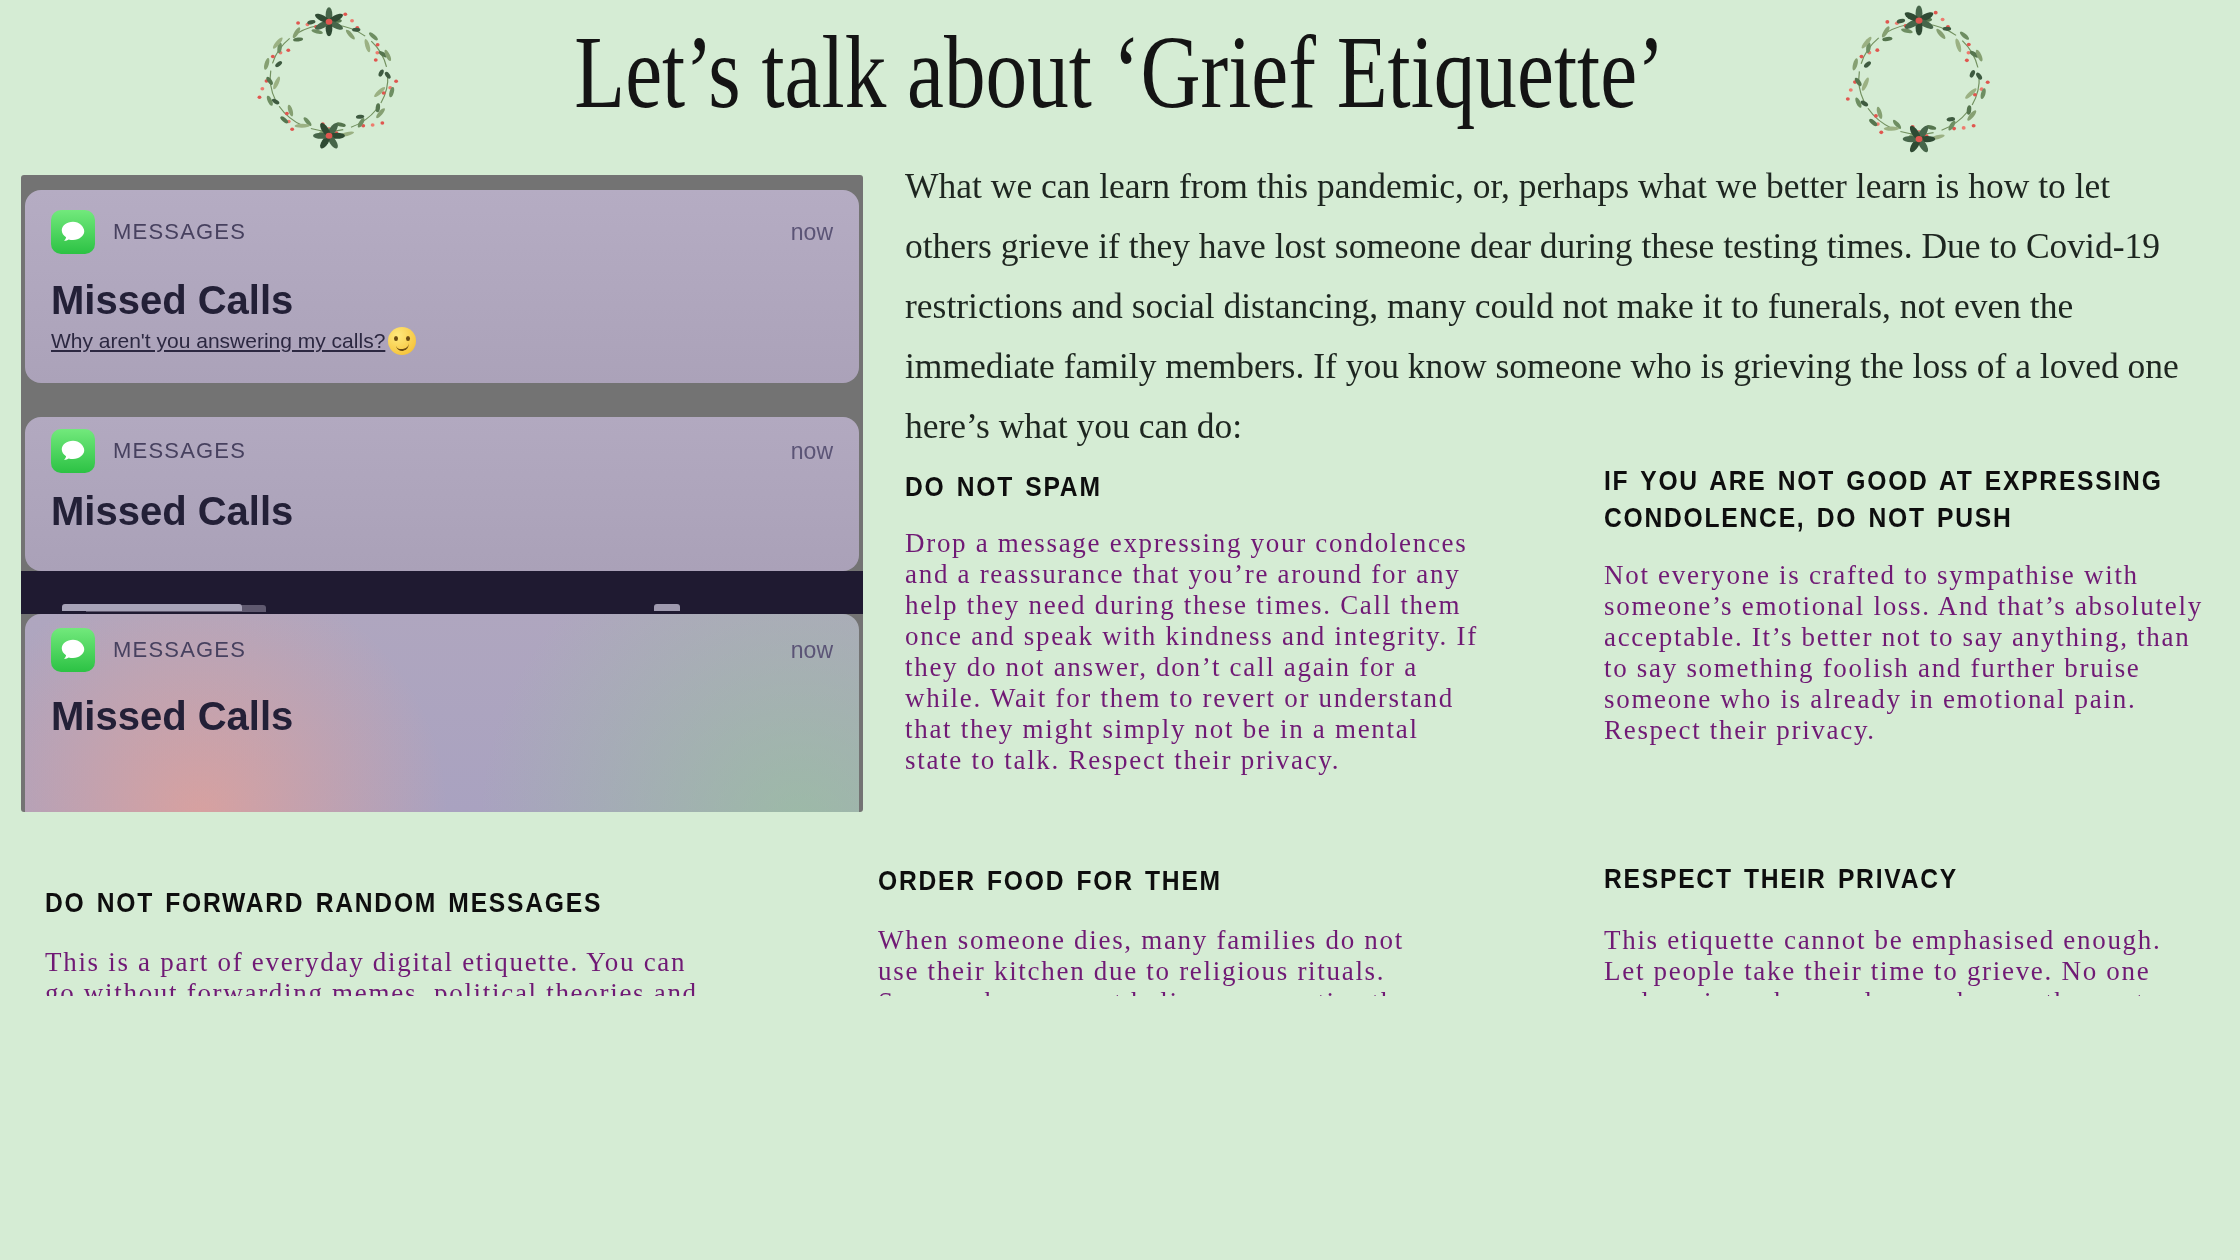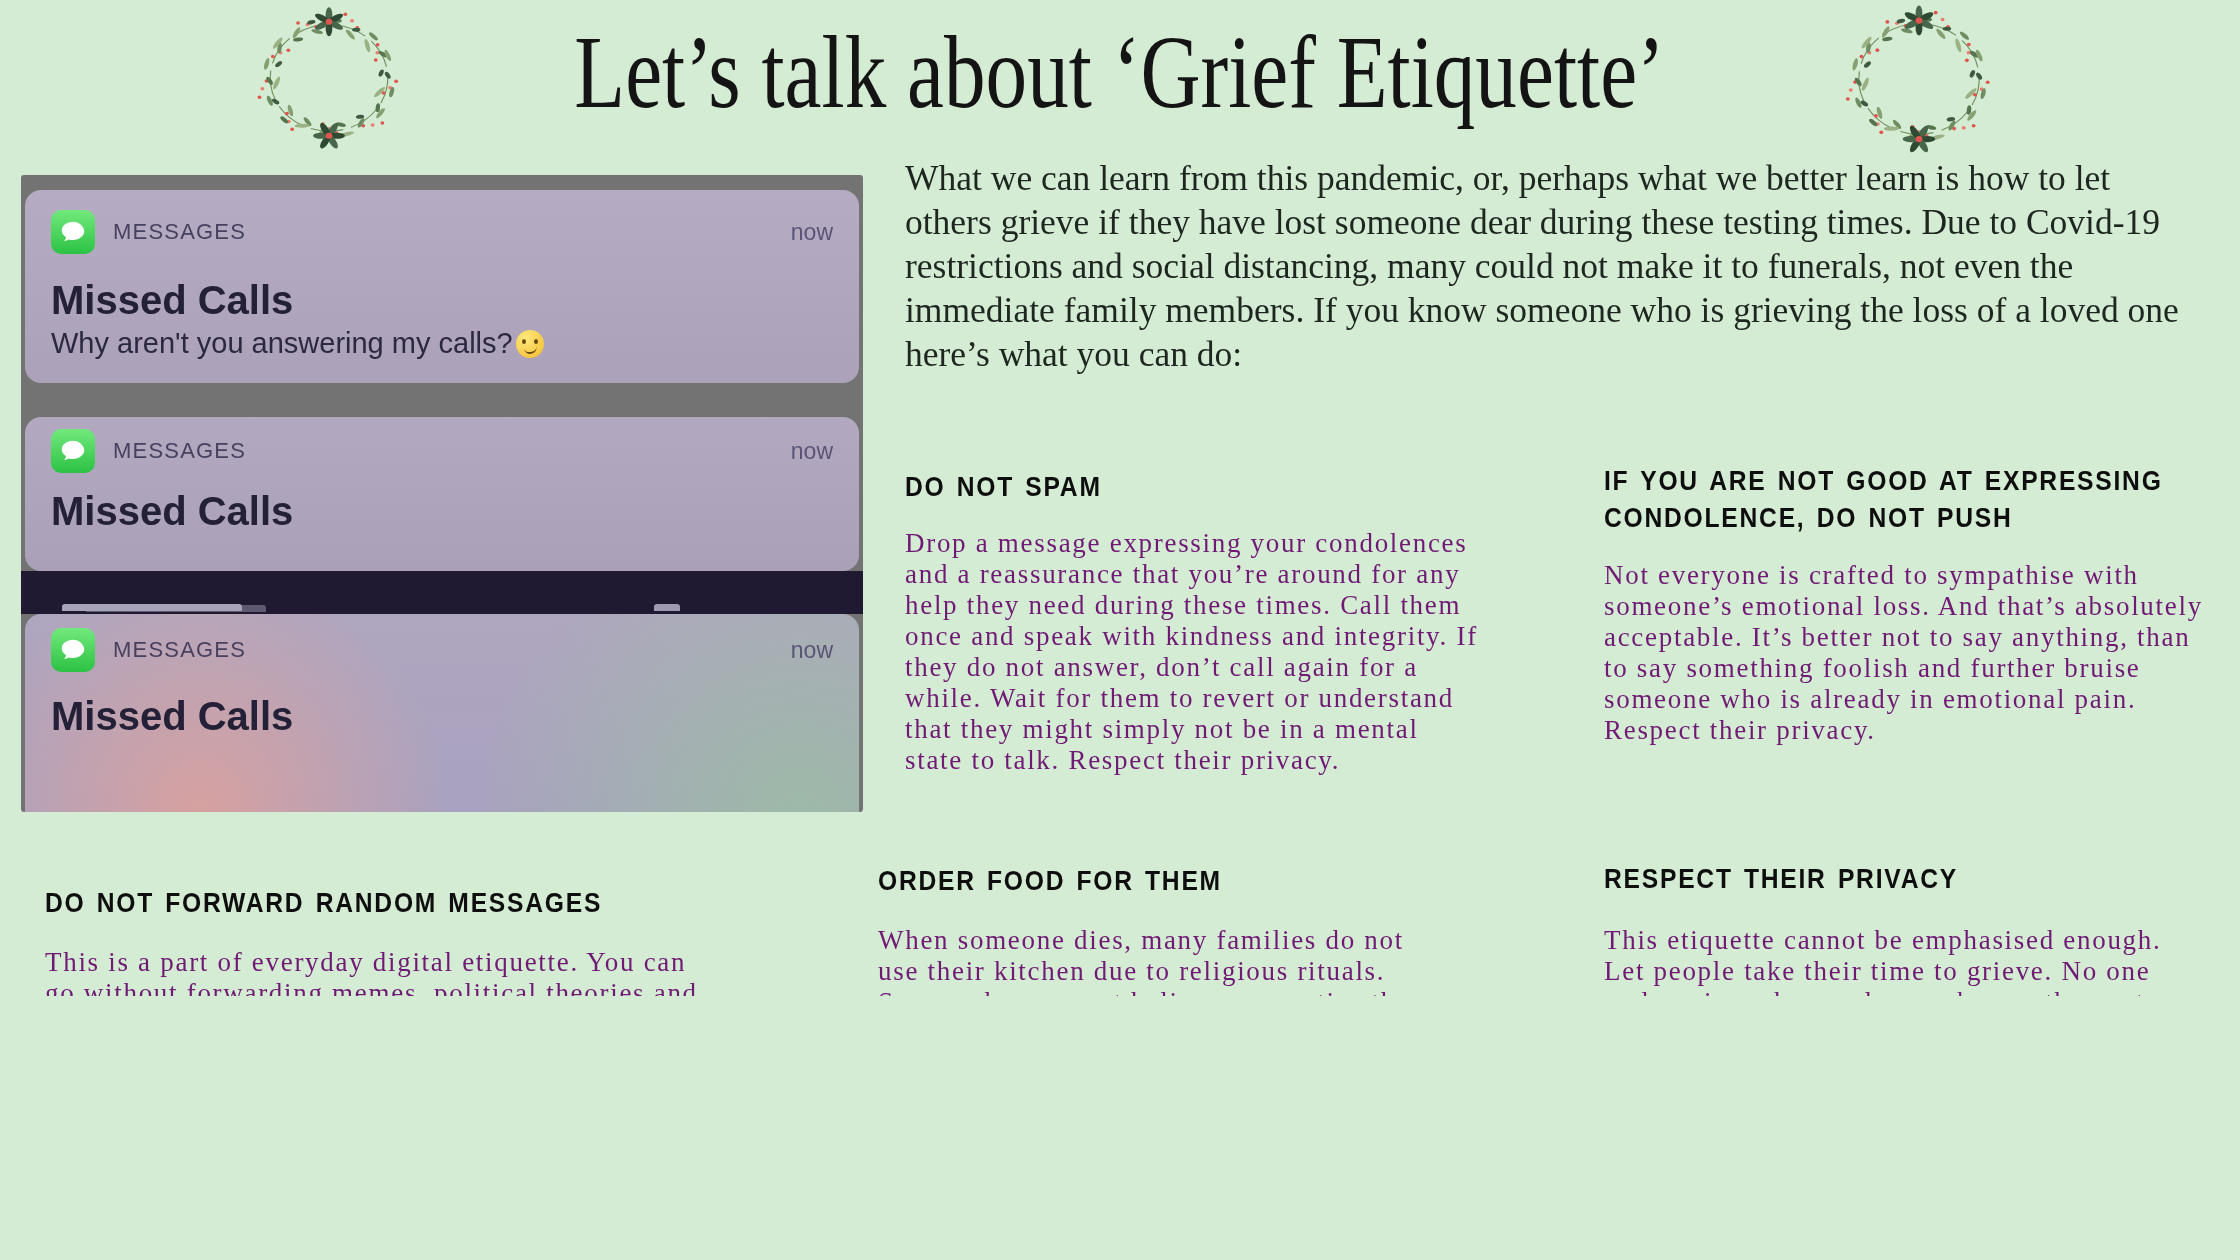--- a/index.html
+++ b/index.html
@@ -31,38 +31,38 @@
   .card3 .nheader{padding-top:14px}
   .appicon{width:44px;height:44px;border-radius:10px;flex:0 0 44px;
            background:linear-gradient(180deg,#72e97c,#2cc244);
            display:flex;align-items:center;justify-content:center;}
   .appname{margin-left:18px;font-size:22px;letter-spacing:1.2px;color:#47415f;}
   .ntime{margin-left:auto;font-size:23px;color:#5b5476;}
   .ntitle{font-weight:bold;font-size:40px;color:#232037;}
   .card1 .ntitle{margin-top:24px}
   .card2 .ntitle{margin-top:16px}
   .card3 .ntitle{margin-top:22px}
-  .nmsg{font-size:29px;color:#2c2841;margin-top:4px;display:flex;align-items:center;}
+  .nmsg{font-size:21px;color:#2c2841;margin-top:4px;display:flex;align-items:center;text-decoration:underline;}
   .card3 .nmsg{margin-top:38px}
   .band-mid{position:absolute;top:396px;left:0;width:100%;height:43px;background:#1f1a31;}
   .band-mid::before{content:"";position:absolute;bottom:3px;left:41px;width:180px;height:7px;
          background:rgba(214,209,230,.75);border-radius:3px 3px 0 0;
          box-shadow:24px 1px 0 rgba(214,209,230,.35);}
   .band-mid::after{content:"";position:absolute;bottom:3px;left:633px;width:26px;height:7px;
          background:rgba(214,209,230,.7);border-radius:3px 3px 0 0;}
   .emoji{position:relative;width:28px;height:28px;border-radius:50%;margin-left:3px;flex:0 0 28px;
          background:radial-gradient(circle at 35% 30%, #ffe97d, #f7c843 70%, #eab52c);display:inline-block;}
   .emoji::before{content:"";position:absolute;left:6px;top:9px;width:4px;height:5px;border-radius:50%;
          background:#6b4a12;box-shadow:12px 0 0 #6b4a12;}
   .emoji::after{content:"";position:absolute;left:8px;top:15px;width:13px;height:7px;
          border-bottom:2.5px solid #6b4a12;border-radius:0 0 12px 12px;transform:rotate(-9deg);}
 
   
   .intro{position:absolute;left:905px;top:156px;width:1295px;margin:0;
-         font-size:35.5px;line-height:44px;color:#1e2620;}
+         font-size:35.5px;line-height:60px;color:#1e2620;}
 
   
   .sec{position:absolute;}
   .sec h2{margin:0;font-family:"Liberation Sans",sans-serif;font-weight:bold;font-size:28px;
           line-height:37px;letter-spacing:2px;word-spacing:3px;color:#0e0e0e;
           transform:scaleX(0.88);transform-origin:left top;}
   .sec p{margin:0;font-size:27px;line-height:31px;letter-spacing:1.7px;color:#701a75;}
   .sec-spam{left:905px;top:468px;}      .sec-spam h2{width:660px}      .sec-spam p{width:575px;margin-top:23px}
   .sec-condolence{left:1604px;top:462px;} .sec-condolence h2{width:697px} .sec-condolence p{width:600px;margin-top:24px}
   .sec-forward{left:45px;top:884px;}    .sec-forward h2{width:760px}   .sec-forward p{width:668px;margin-top:26px}

